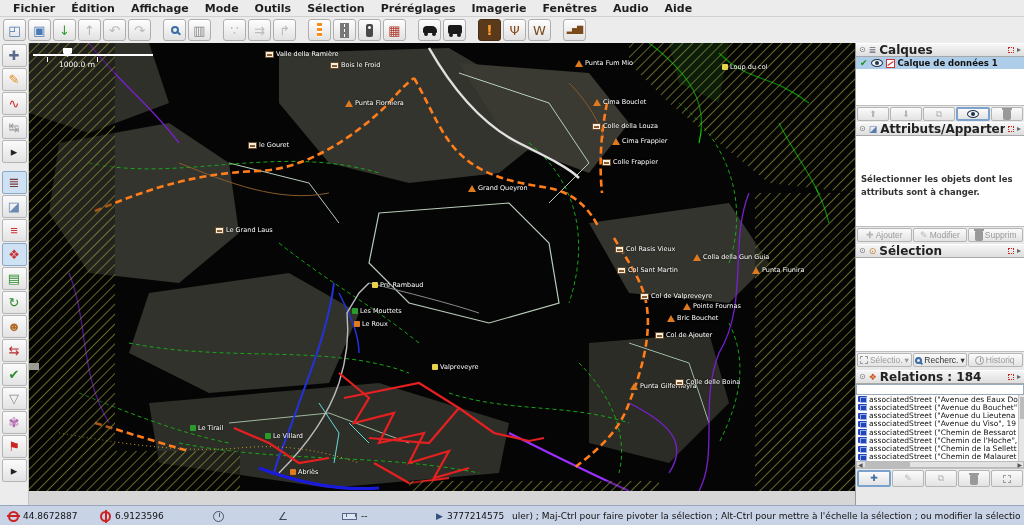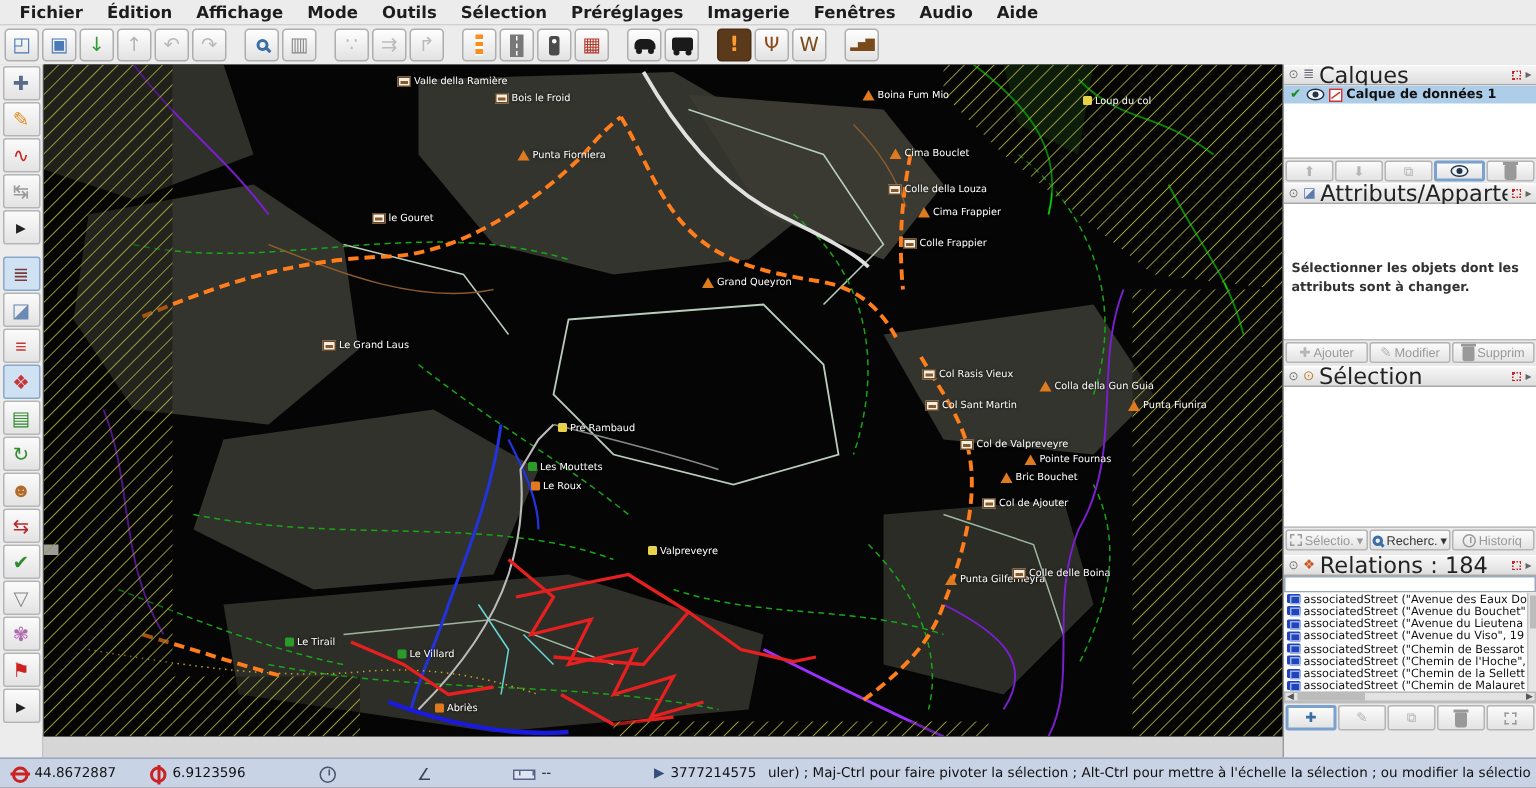--- a/index.html
+++ b/index.html
@@ -67,21 +67,21 @@
   .scaleline{position:absolute;left:0;top:6px;width:120px;height:2px;background:#fff}
   .scalehandle{position:absolute;left:30px;top:0;width:9px;height:9px;background:#fff;
     clip-path:polygon(0 0,100% 0,100% 55%,50% 100%,0 55%)}
   .scaletext{position:absolute;left:26px;top:12px;color:#fff;font-size:7.5px}
   .scaletick{position:absolute;top:9px;width:1px;height:5px;background:#fff}
 
   
   .rightpanel{width:169px;background:#e9e9e9;border-left:1px solid #9a9a9a;display:flex;flex-direction:column;overflow:hidden}
   .phead{height:14px;background:linear-gradient(#f6f6f6,#dedede);border-top:1px solid #fff;border-bottom:1px solid #a8a8a8;
     display:flex;align-items:center;gap:3px;padding:0 3px;flex:0 0 14px}
-  .phead .ptitle{font-size:15px;font-weight:normal;color:#222;flex:1 1 auto;white-space:nowrap;overflow:hidden}
+  .phead .ptitle{font-size:12px;font-weight:bold;color:#222;flex:1 1 auto;white-space:nowrap;overflow:hidden}
   .phead .toggle{font-size:8px;color:#777;line-height:1}
   .phead .picon{font-size:9px;line-height:1}
   .dotpin{width:6px;height:6px;border:1px dotted #cc2222;flex:0 0 auto}
   .dockarrow{font-size:8px;color:#666;line-height:1}
   .plist{background:#fff;overflow:hidden}
   .layerrow{height:12px;display:flex;align-items:center;gap:3px;padding:0 2px 0 4px;background:#aecde8;font-size:8.5px;font-weight:bold;color:#111}
   .layerrow .chk{color:#1a8a1a;font-size:9px;font-weight:bold}
   .eye{width:12px;height:8px;border:1px solid #234;border-radius:50%;position:relative;background:#eef3fa;display:inline-block}
   .eye::after{content:"";position:absolute;left:3px;top:1px;width:4px;height:4px;border-radius:50%;background:#234}
   .layeric{width:9px;height:9px;background:#fff;border:1px solid #cc3333;position:relative;display:inline-block}
@@ -430,36 +430,43 @@
         </g>
         <rect x="735,320" y="320" width="10" height="7" fill="#eeeeee"></rect>
 
         <rect x="0" y="0" width="86" height="448" fill="url(#hatch)"></rect>
         <polygon points="600,0 826,0 826,150 740,140 640,60 600,20" fill="url(#hatch)"></polygon>
         <rect x="726" y="150" width="100" height="298" fill="url(#hatch)"></rect>
         <rect x="86" y="408" width="125" height="40" fill="url(#hatch)"></rect>
         <rect x="380" y="438" width="250" height="10" fill="url(#hatch)"></rect>
       </svg>
 
+      <div class="scalebar">
+        <div class="scaleline"></div>
+        <div class="scalehandle"></div>
+        <div class="scaletick" style="left:14px"></div>
+        <div class="scaletick" style="left:64px"></div>
+        <div class="scaletext">1000.0 m</div>
+      </div>
 
       <div>
 
           <div class="maplabel picnic" style="left: 236px; top: 7px;">
             <span class="mi"></span>
             <span class="mt">Valle della Ramière</span>
           </div>
 
           <div class="maplabel picnic" style="left: 301px; top: 18px;">
             <span class="mi"></span>
             <span class="mt">Bois le Froid</span>
           </div>
 
           <div class="maplabel peak" style="left: 546px; top: 16px;">
             <span class="mi"></span>
-            <span class="mt">Boina Fum Mio</span>
+            <span class="mt">Punta Fum Mio</span>
           </div>
 
           <div class="maplabel vyellow" style="left: 693px; top: 20px;">
             <span class="mi"></span>
             <span class="mt">Loup du col</span>
           </div>
 
           <div class="maplabel peak" style="left: 316px; top: 56px;">
             <span class="mi"></span>
             <span class="mt">Punta Fiorniera</span>

